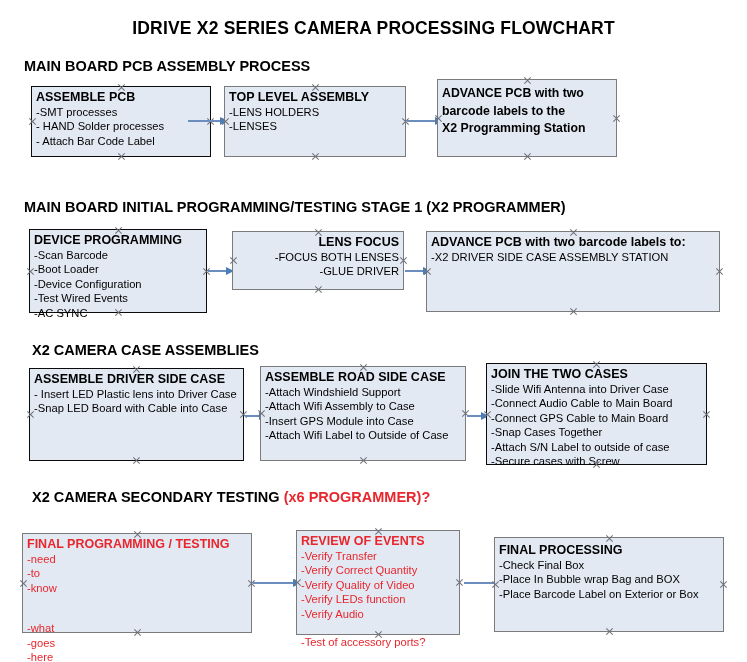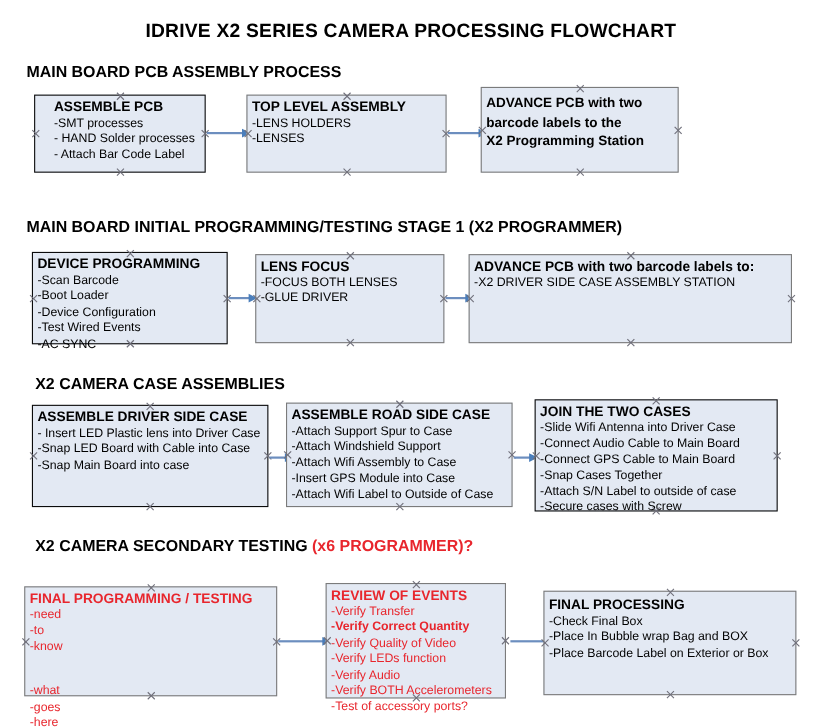--- a/index.html
+++ b/index.html
@@ -141,21 +141,21 @@
 <body>
 
 <div id="canvas">
 
   <div class="doc-title">IDRIVE X2  SERIES CAMERA PROCESSING FLOWCHART</div>
 
   <div class="section-head" style="left:24px; top:58px;">
     <span>MAIN BOARD PCB ASSEMBLY PROCESS</span>
   </div>
 
-  <div class="pbox" style="left:31px; top:86px; width:156px; height:71px;padding-left:13px;">
+  <div class="pbox" style="left:31px; top:86px; width:180px; height:71px;">
     <div class="inner">
       <div class="btitle">ASSEMBLE PCB</div>
       <div class="bline">-SMT processes</div>
       <div class="bline">- HAND Solder processes</div>
       <div class="bline">- Attach Bar Code Label</div>
     </div>
     <span class="handle" style="left:50%; top:0;"></span>
     <span class="handle" style="left:50%; top:100%;"></span>
     <span class="handle" style="left:0;    top:50%;"></span>
     <span class="handle" style="left:100%; top:50%;"></span>
@@ -212,21 +212,21 @@
     <span class="handle" style="left:50%; top:100%;"></span>
     <span class="handle" style="left:0;    top:50%;"></span>
     <span class="handle" style="left:100%; top:50%;"></span>
   </div>
 
   <div class="conn" style="left:208px; top:266px; width:30px;">
     <div class="shaft" style="width:19px;"></div>
     <div class="head" style="left:18px;"></div>
   </div>
 
-  <div class="pbox gray-edge" style="left:232px; top:231px; width:172px; height:81px;">
+  <div class="pbox gray-edge" style="left:232px; top:231px; width:172px; height:59px;text-align:right;">
     <div class="inner">
       <div class="btitle">LENS FOCUS</div>
       <div class="bline">-FOCUS BOTH LENSES</div>
       <div class="bline">-GLUE DRIVER</div>
     </div>
     <span class="handle" style="left:50%; top:0;"></span>
     <span class="handle" style="left:50%; top:100%;"></span>
     <span class="handle" style="left:0;    top:50%;"></span>
     <span class="handle" style="left:100%; top:50%;"></span>
   </div>
@@ -249,37 +249,35 @@
 
   <div class="section-head" style="left:32px; top:342px;">
     <span>X2 CAMERA CASE ASSEMBLIES</span>
   </div>
 
   <div class="pbox" style="left:29px; top:368px; width:215px; height:93px;">
     <div class="inner">
       <div class="btitle">ASSEMBLE DRIVER SIDE CASE</div>
       <div class="bline">- Insert LED Plastic lens into Driver Case</div>
       <div class="bline">-Snap LED Board with Cable into Case</div>
-      <div class="bline">-Snap Main Board into case</div>
     </div>
     <span class="handle" style="left:50%; top:0;"></span>
     <span class="handle" style="left:50%; top:100%;"></span>
     <span class="handle" style="left:0;    top:50%;"></span>
     <span class="handle" style="left:100%; top:50%;"></span>
   </div>
 
   <div class="conn" style="left:245px; top:411px; width:26px;">
     <div class="shaft" style="width:15px;"></div>
     <div class="head" style="left:14px;"></div>
   </div>
 
   <div class="pbox gray-edge" style="left:260px; top:366px; width:206px; height:95px;">
     <div class="inner">
       <div class="btitle">ASSEMBLE ROAD SIDE CASE</div>
-      <div class="bline">-Attach Support Spur to Case</div>
       <div class="bline">-Attach Windshield Support</div>
       <div class="bline">-Attach Wifi Assembly to Case</div>
       <div class="bline">-Insert GPS Module into Case</div>
       <div class="bline">-Attach Wifi Label to Outside of Case</div>
     </div>
     <span class="handle" style="left:50%; top:0;"></span>
     <span class="handle" style="left:50%; top:100%;"></span>
     <span class="handle" style="left:0;    top:50%;"></span>
     <span class="handle" style="left:100%; top:50%;"></span>
   </div>
@@ -327,25 +325,24 @@
 
   <div class="conn" style="left:253px; top:578px; width:48px;">
     <div class="shaft" style="width:41px;"></div>
     <div class="head" style="left:40px;"></div>
   </div>
 
   <div class="pbox gray-edge" style="left:296px; top:530px; width:164px; height:105px;">
     <div class="inner">
       <div class="btitle" style="color:#e8262d;">REVIEW OF EVENTS</div>
       <div class="bline" style="color:#e8262d;">-Verify Transfer</div>
-      <div class="bline" style="color:#e8262d;font-weight:bold;">-Verify Correct Quantity</div>
+      <div class="bline" style="color:#e8262d;">-Verify Correct Quantity</div>
       <div class="bline" style="color:#e8262d;">-Verify Quality of Video</div>
       <div class="bline" style="color:#e8262d;">-Verify LEDs function</div>
       <div class="bline" style="color:#e8262d;">-Verify Audio</div>
-      <div class="bline" style="color:#e8262d;">-Verify BOTH Accelerometers</div>
     </div>
     <div class="overflow-line" style="top:104px;">-Test of accessory ports?</div>
     <span class="handle" style="left:50%; top:0;"></span>
     <span class="handle" style="left:50%; top:100%;"></span>
     <span class="handle" style="left:0;    top:50%;"></span>
     <span class="handle" style="left:100%; top:50%;"></span>
   </div>
 
   <div class="conn" style="left:464px; top:578px; width:46px;">
     <div class="shaft" style="width:36px;"></div>

